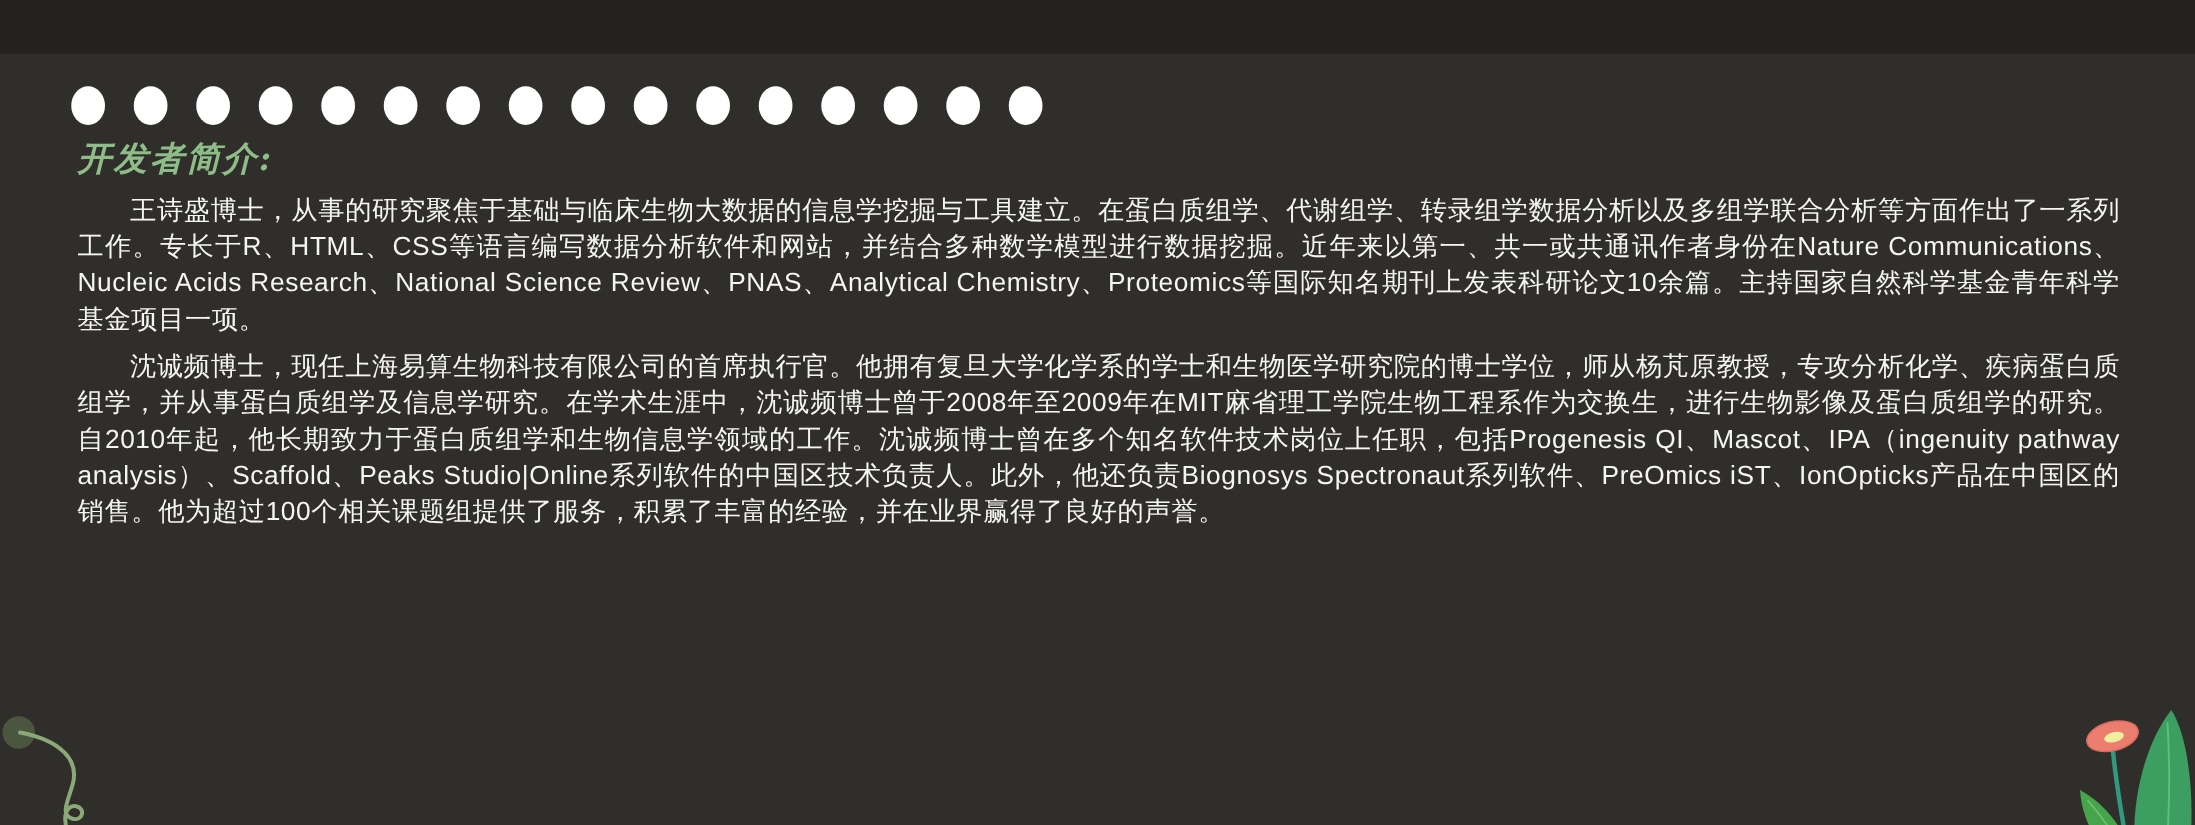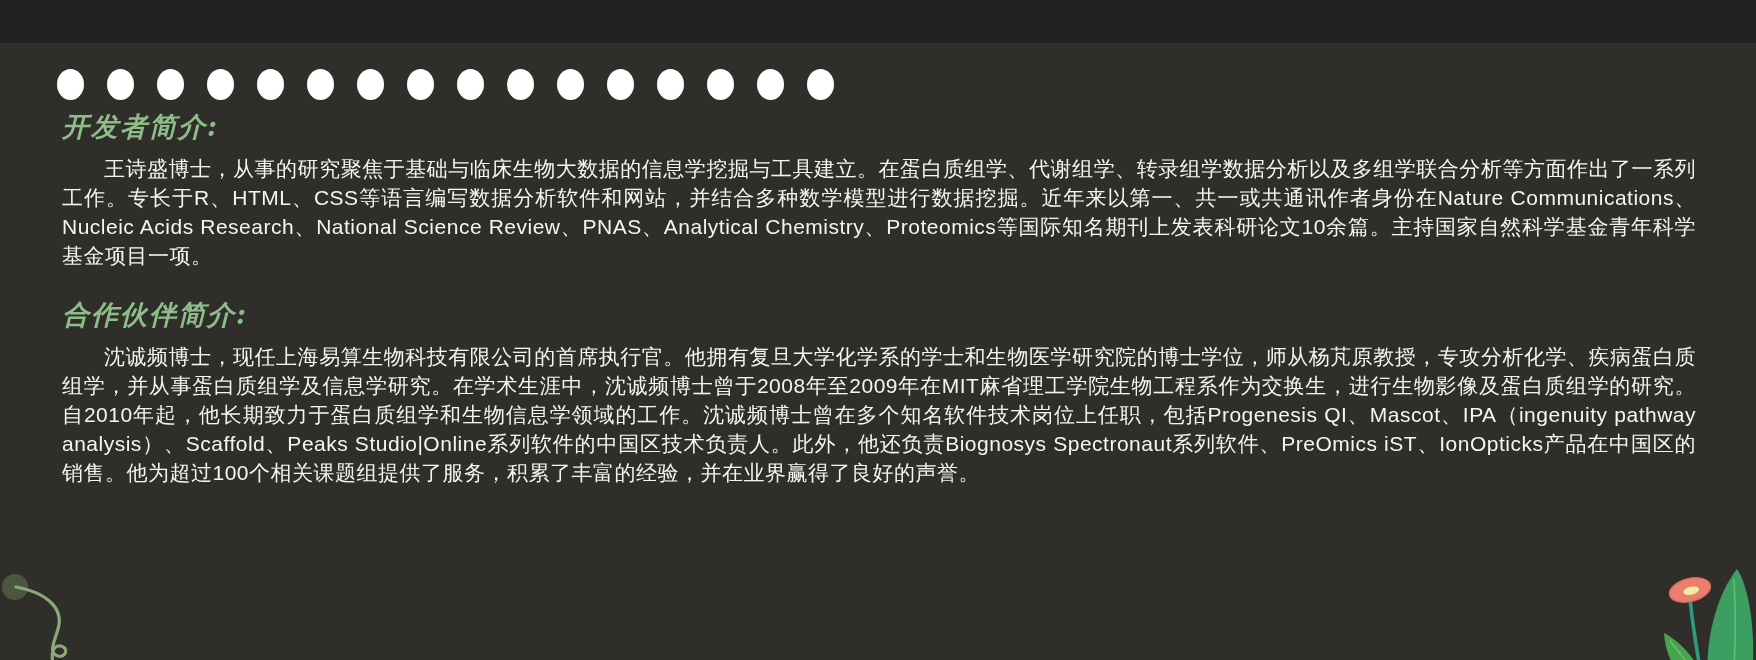--- a/index.html
+++ b/index.html
@@ -72,21 +72,20 @@
       <span class="dot" style="background: rgb(255, 255, 255);"></span>
       <span class="dot" style="background: rgb(255, 255, 255);"></span>
       <span class="dot" style="background: rgb(255, 255, 255);"></span>
       <span class="dot" style="background: rgb(255, 255, 255);"></span>
     </div>
 
   <div class="content">
     <h2 class="sec-heading">开发者简介:</h2>
     <p class="sec-body">王诗盛博士，从事的研究聚焦于基础与临床生物大数据的信息学挖掘与工具建立。在蛋白质组学、代谢组学、转录组学数据分析以及多组学联合分析等方面作出了一系列工作。专长于R、HTML、CSS等语言编写数据分析软件和网站，并结合多种数学模型进行数据挖掘。近年来以第一、共一或共通讯作者身份在Nature Communications、Nucleic Acids Research、National Science Review、PNAS、Analytical Chemistry、Proteomics等国际知名期刊上发表科研论文10余篇。主持国家自然科学基金青年科学基金项目一项。</p>
 
-    <h2 class="sec-heading second">合作伙伴简介:</h2>
     <p class="sec-body">沈诚频博士，现任上海易算生物科技有限公司的首席执行官。他拥有复旦大学化学系的学士和生物医学研究院的博士学位，师从杨芃原教授，专攻分析化学、疾病蛋白质组学，并从事蛋白质组学及信息学研究。在学术生涯中，沈诚频博士曾于2008年至2009年在MIT麻省理工学院生物工程系作为交换生，进行生物影像及蛋白质组学的研究。自2010年起，他长期致力于蛋白质组学和生物信息学领域的工作。沈诚频博士曾在多个知名软件技术岗位上任职，包括Progenesis QI、Mascot、IPA（ingenuity pathway analysis）、Scaffold、Peaks Studio|Online系列软件的中国区技术负责人。此外，他还负责Biognosys Spectronaut系列软件、PreOmics iST、IonOpticks产品在中国区的销售。他为超过100个相关课题组提供了服务，积累了丰富的经验，并在业界赢得了良好的声誉。</p>
   </div>
 
   <div class="vine-wrap">
     <svg width="135" height="134" viewBox="0 0 135 134">
       <circle cx="15" cy="22" r="13" fill="#55644a" opacity="0.75"></circle>
       <path d="M16 22
                C 48 28, 64 44, 58 64
                C 54 78, 48 88, 58 91
                C 66 93, 69 83, 61 81

